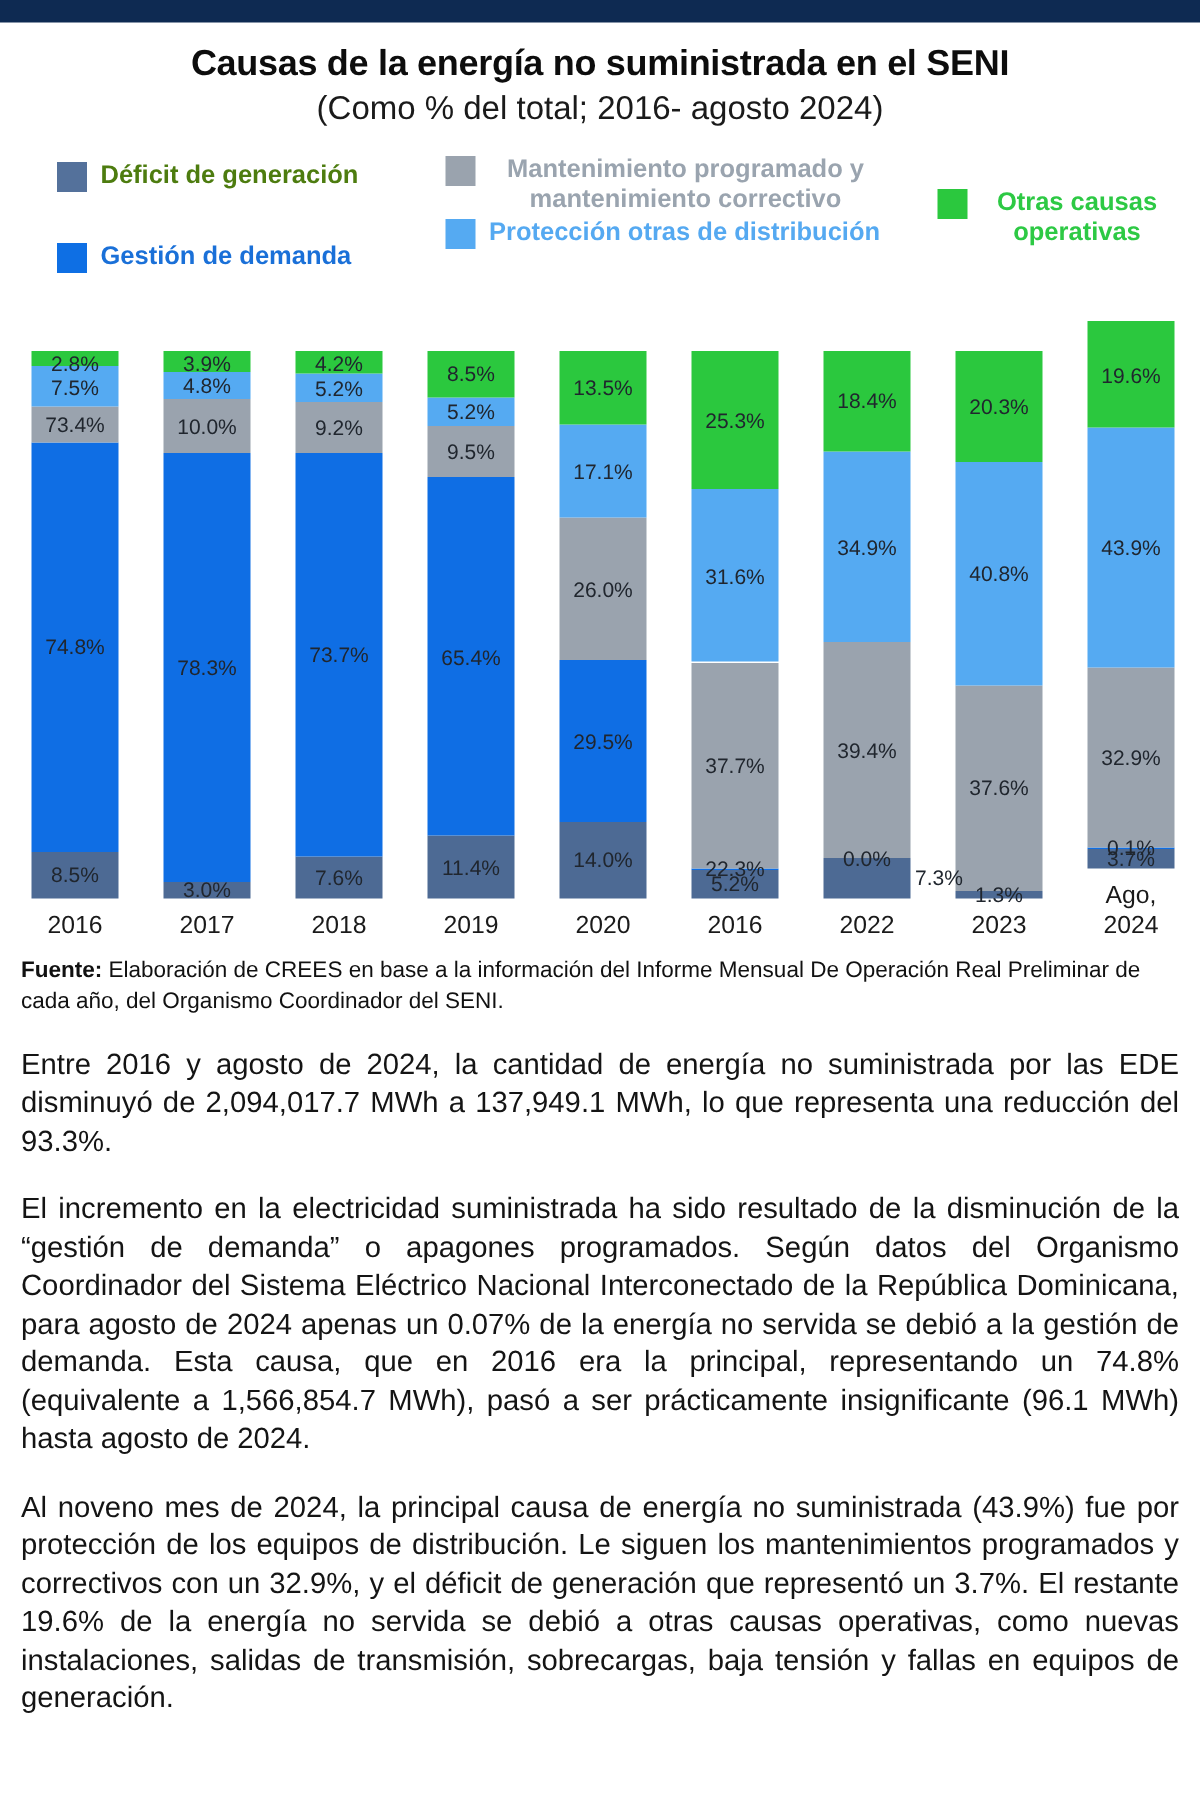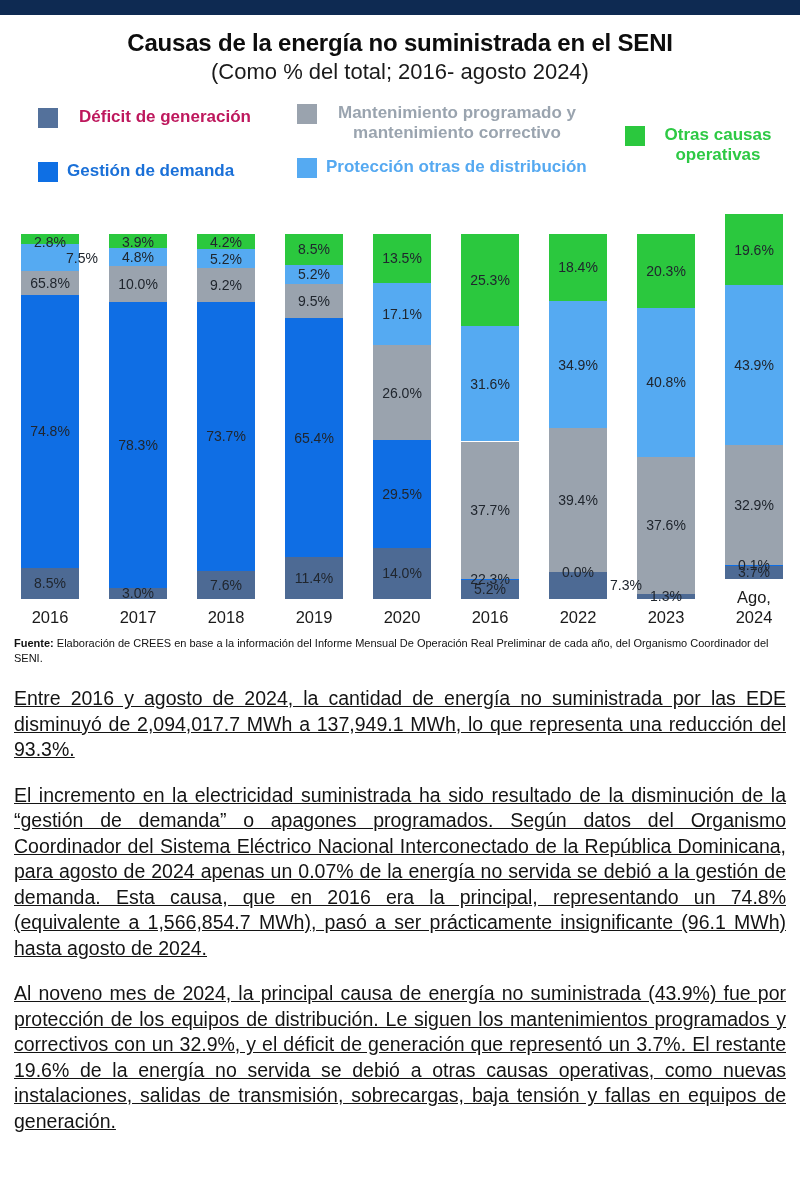--- a/index.html
+++ b/index.html
@@ -19,21 +19,21 @@
   }
   .page-subtitle {
     text-align: center; font-size: 22px; font-weight: 400;
     margin: 2px 0 0; color: #1a1a1a;
   }
 
   .legend { position: relative; height: 100px; margin-top: 14px; }
   .leg-item { display: flex; gap: 9px; font-weight: 700; font-size: 17px; line-height: 1.2; }
   .leg-swatch { width: 20px; height: 20px; flex: none; margin-top: 1px; }
   .leg-col1 { position: absolute; left: 38px; top: 8px; display: flex; flex-direction: column; gap: 33px; }
-  .leg-col2 { position: absolute; left: 297px; top: 4px; display: flex; flex-direction: column; gap: 13px; }
+  .leg-col2 { position: absolute; left: 297px; top: 4px; display: flex; flex-direction: column; gap: 1px; }
   .leg-col2 .centered-label { width: 262px; text-align: center; }
   .leg-col3 { position: absolute; left: 625px; top: 26px; }
   .leg-col3 .centered-label { width: 128px; text-align: center; }
 
   .chart {
     display: flex; gap: 30px; padding-left: 21px; margin-top: 15px;
     align-items: flex-end;
   }
   .bar-col { width: 58px; flex: none; }
   .bar { position: relative; height: 365px; width: 58px; }
@@ -41,43 +41,43 @@
   .seg-label {
     position: absolute; left: 50%; transform: translate(-50%, 50%);
     font-size: 14px; color: #20262e; white-space: nowrap; z-index: 2;
   }
   .x-label {
     text-align: center; font-size: 16.5px; color: #1a1a1a;
     margin-top: 9px; white-space: pre-line; line-height: 1.2;
   }
 
   .source-note {
-    margin: 8px 14px 0; font-size: 11px; line-height: 1.4; color: #111;
+    margin: 8px 14px 0; font-size: 15px; line-height: 1.4; color: #111;
   }
   .source-note b { font-weight: 700; }
 
-  .body-text { margin: 20px 14px 0; text-decoration: underline; }
+  .body-text { margin: 20px 14px 0; }
   .body-text p {
     font-size: 19.5px; line-height: 25.5px; text-align: justify;
     margin: 0 0 20px; color: #141414;
   }
 </style>
 </head>
 <body>
 
 <div class="topbar"></div>
 
 <h1 class="page-title">Causas de la energía no suministrada en el SENI</h1>
 <div class="page-subtitle">(Como % del total; 2016- agosto 2024)</div>
 
 <div class="legend">
   <div class="leg-col1">
     <div class="leg-item">
       <span class="leg-swatch" style="background-color: rgb(84, 113, 155);"></span>
-      <span style="color: #be185d; margin-left: 12px;">Déficit de generación</span>
+      <span style="color: #4d7c0f;">Déficit de generación</span>
     </div>
     <div class="leg-item">
       <span class="leg-swatch" style="background-color: rgb(14, 111, 228);"></span>
       <span style="color: rgb(26, 112, 216);">Gestión de demanda</span>
     </div>
   </div>
   <div class="leg-col2">
     <div class="leg-item">
       <span class="leg-swatch" style="background-color: rgb(154, 163, 174);"></span>
       <span class="centered-label" style="color: rgb(154, 164, 175);">Mantenimiento programado y mantenimiento correctivo</span>
@@ -96,23 +96,23 @@
 </div>
 
 <div class="chart">
     <div class="bar-col">
       <div class="bar">
         <div class="seg" style="bottom: 0%; height: 8.5%; background-color: rgb(77, 106, 148);"></div>
         <div class="seg-label" style="bottom: 4.25%;">8.5%</div>
         <div class="seg" style="bottom: 8.5%; height: 74.8%; background-color: rgb(15, 110, 228);"></div>
         <div class="seg-label" style="bottom: 45.9%;">74.8%</div>
         <div class="seg" style="bottom: 83.3%; height: 6.4%; background-color: rgb(154, 163, 174);"></div>
-        <div class="seg-label" style="bottom: 86.5%;">65.8%</div>
+        <div class="seg-label" style="bottom: 86.5%;">73.4%</div>
         <div class="seg" style="bottom: 89.7%; height: 7.5%; background-color: rgb(85, 170, 242);"></div>
-        <div class="seg-label" style="bottom: 93.45%; margin-left: 32px;">7.5%</div>
+        <div class="seg-label" style="bottom: 93.45%;">7.5%</div>
         <div class="seg" style="bottom: 97.2%; height: 2.8%; background-color: rgb(43, 200, 62);"></div>
         <div class="seg-label" style="bottom: 97.8%;">2.8%</div>
       </div>
       <div class="x-label">2016</div>
     </div>
     <div class="bar-col">
       <div class="bar">
         <div class="seg" style="bottom: 0%; height: 3%; background-color: rgb(77, 106, 148);"></div>
         <div class="seg-label" style="bottom: 1.5%;">3.0%</div>
         <div class="seg" style="bottom: 3%; height: 78.3%; background-color: rgb(15, 110, 228);"></div>

